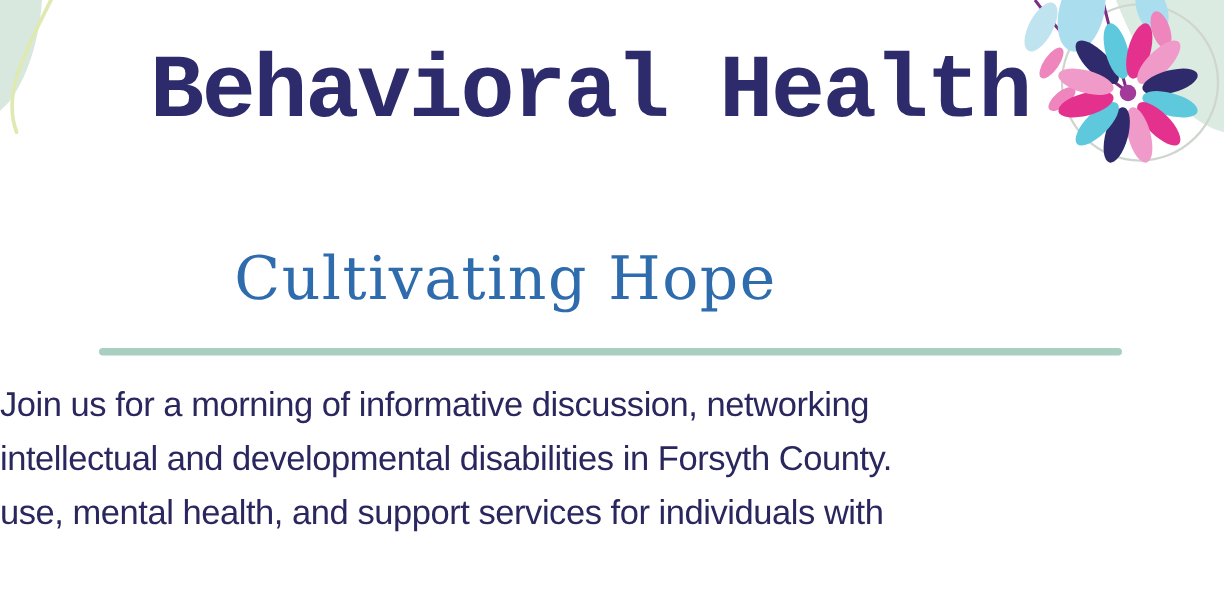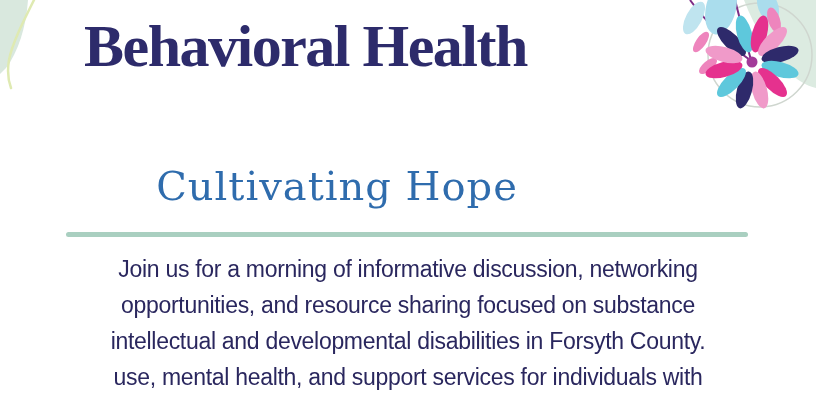--- a/index.html
+++ b/index.html
@@ -10,22 +10,22 @@
     position: relative;
     font-family: "Liberation Sans", sans-serif;
   }
   .deco { position: absolute; pointer-events: none; }
   .deco-left  { left: 0; top: 0; }
   .deco-right { left: 656px; top: 0; }
 
   .title {
     position: absolute;
     left: 84px; top: 12px;
-    margin: 0;
-    font-family: Liberation Serif, serif;
+    margin: 16px;
+    font-family: Liberation Mono, monospace;
     font-weight: 700;
     font-size: 60px;
     line-height: 69px;
     letter-spacing: -1.5px;
     color: #2d2b6b;
   }
   .subtitle {
     position: absolute;
     left: 0; top: 163px;
     width: 674px;
@@ -40,21 +40,20 @@
     position: absolute;
     left: 66px; top: 232px;
     width: 682px; height: 5px;
     border-radius: 3px;
     background: #a9cfc0;
   }
   .body-text {
     position: absolute;
     left: 0; top: 251px;
     width: 816px;
-    text-align: center;
     color: #2a275e;
   }
   .body-text .line {
     font-family: "Liberation Sans", sans-serif;
     font-size: 23px;
     line-height: 36px;
     letter-spacing: -0.3px;
     white-space: nowrap;
   }
 </style>
@@ -103,16 +102,15 @@
 <h1 class="title">
   <span>Behavioral Health</span><br>
 </h1>
 
 <div class="subtitle">Cultivating Hope</div>
 
 <div class="divider"></div>
 
 <div class="body-text">
   <div class="line">Join us for a morning of informative discussion, networking</div>
-  <div class="line">opportunities, and resource sharing focused on substance</div>
   <div class="line">intellectual and developmental disabilities in Forsyth County.</div>
   <div class="line">use, mental health, and support services for individuals with</div>
 </div>
 
 </body></html>

